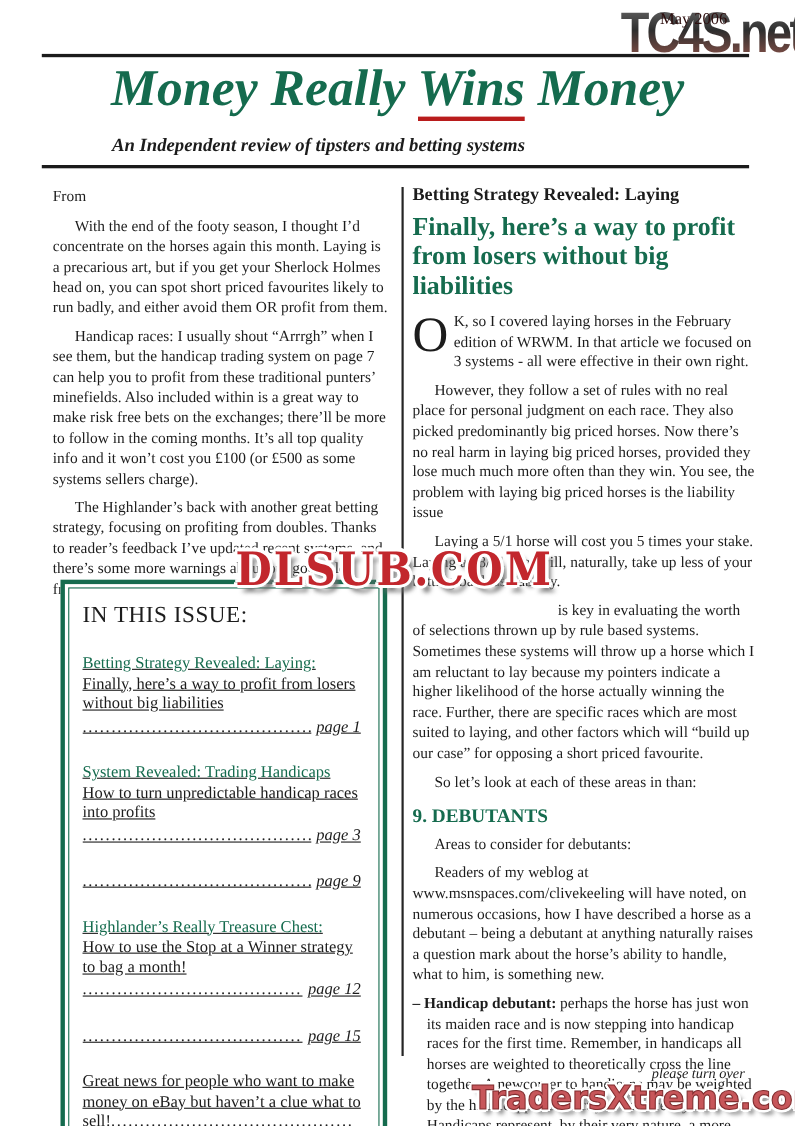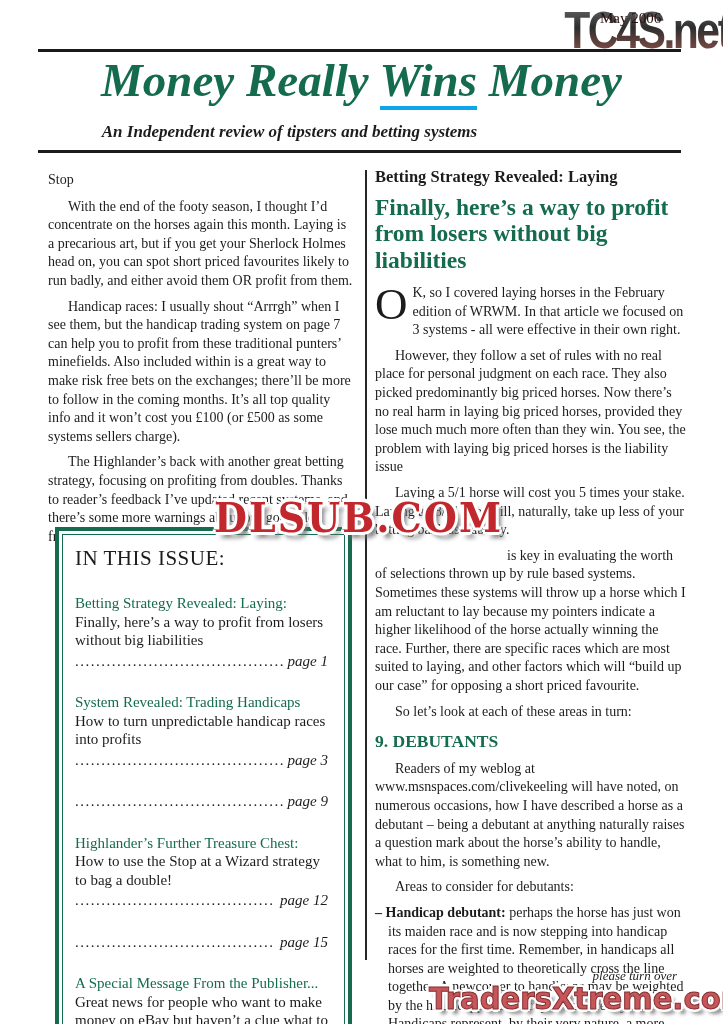--- a/index.html
+++ b/index.html
@@ -22,40 +22,40 @@
     font-size:15px; font-weight:normal; color:#2d0e0e;
   }
   .rule { position:absolute; left:38px; width:643px; height:3px; background:#1b1b1b; }
   .rule-top { top:49px; }
   .rule-mid { top:150px; }
   .masthead {
     position:absolute; top:53px; left:0; width:723px; text-align:center;
     color:#156b4e; font-style:italic; font-weight:bold; font-size:47px;
     white-space:nowrap;
   }
-  .wins { border-bottom:4px solid #0ea5e9; padding-bottom:0px; }
+  .wins { border-bottom:4px solid #b91c1c; padding-bottom:0px; }
   .subtitle {
     position:absolute; top:122px; left:0; width:579px; text-align:center;
     font-weight:bold; font-style:italic; font-size:17px; color:#1c1c1c;
   }
   
   .divider { position:absolute; left:365px; top:170px; width:2px; height:790px; background:#252525; }
   .left-col  { position:absolute; left:48px;  top:171px; width:306px; font-size:14px; line-height:18.6px; }
   .right-col { position:absolute; left:375px; top:168px; width:313px; font-size:14px; line-height:18.6px; }
   p { margin:0 0 7px 0; }
   .indent { text-indent:20px; }
   .greeting { margin-bottom:8px; }
   
   .toc {
     position:absolute; left:55px; top:527px; width:297px;
     border:4px solid #156b4e; padding:3px; background:#fff;
   }
   .toc-inner { border:1.5px solid #156b4e; padding:9px 12px 10px 12px; }
   .toc-title { font-size:21px; font-weight:normal; letter-spacing:0.5px; margin:2px 0 8px 0; }
-  .toc-item { margin-top:23px; font-size:15px; line-height:18.5px; }
+  .toc-item { margin-top:23px; font-size:15px; line-height:18.5px;text-decoration:underline; }
   .toc-t { color:#156b4e; }
   .leader { display:flex; align-items:baseline; padding-right:4px; margin-top:2px; }
   .dots { flex:1; overflow:hidden; white-space:nowrap; letter-spacing:1.5px; }
   .dots-inline { letter-spacing:1.5px; }
   .pg { font-style:italic; padding-left:5px; white-space:nowrap; }
   
   .kicker { font-size:16.5px; font-weight:bold; margin:0 0 7px 0; }
   .headline { color:#156b4e; font-weight:bold; font-size:23.5px; line-height:26.5px; margin:0 0 11px 0; }
   .dropcap { float:left; font-size:45px; line-height:35px; padding:3px 5px 0 0; }
   .hidden-start { text-indent:132px; }
@@ -90,21 +90,21 @@
 
 <div class="tc4s">TC4S.net</div>
 <div class="issue-date">May 2006</div>
 <div class="rule rule-top"></div>
 <div class="masthead"><span>Money Really </span><span class="wins">Wins</span><span> Money</span></div>
 <div class="subtitle">An Independent review of tipsters and betting systems</div>
 <div class="rule rule-mid"></div>
 <div class="divider"></div>
 
 <div class="left-col">
-  <p class="greeting">Stop</p>
+  <p class="greeting">From</p>
   <p class="indent">With the end of the footy season, I thought I’d concentrate on the horses again this month. Laying is a precarious art, but if you get your Sherlock Holmes head on, you can spot short priced favourites likely to run badly, and either avoid them OR profit from them.</p>
   <p class="indent">Handicap races: I usually shout “Arrrgh” when I see them, but the handicap trading system on page 7 can help you to profit from these traditional punters’ minefields. Also included within is a great way to make risk free bets on the exchanges; there’ll be more to follow in the coming months. It’s all top quality info and it won’t cost you £100 (or £500 as some systems sellers charge).</p>
   <p class="indent">The Highlander’s back with another great betting strategy, focusing on profiting from doubles. Thanks to reader’s feedback I’ve updated recent systems, and there’s some more warnings about our good old friends ‘the tipsters’! So let’s get cracking . . .</p>
 </div>
 
 <div class="toc">
   <div class="toc-inner">
     <div class="toc-title">IN THIS ISSUE:</div>
 
     <div class="toc-item">
@@ -126,53 +126,52 @@
     </div>
 
     <div class="toc-item">
       <div class="leader">
           <span class="dots">................................................................................</span>
           <span class="pg">page 9</span>
         </div>
     </div>
 
     <div class="toc-item">
-      <div class="toc-t">Highlander’s Further Treasure Chest:</div>
-      <div>How to use the Stop at a Wizard strategy to bag a double!</div>
+      <div class="toc-t">Highlander’s Really Treasure Chest:</div>
+      <div>How to use the Stop at a Winner strategy to bag a month!</div>
       <div class="leader">
           <span class="dots">................................................................................</span>
           <span class="pg">page 12</span>
         </div>
     </div>
 
     <div class="toc-item">
       <div class="leader">
           <span class="dots">................................................................................</span>
           <span class="pg">page 15</span>
         </div>
     </div>
 
     <div class="toc-item">
-      <div class="toc-t">A Special Message From the Publisher...</div>
       <div><span>Great news for people who want to make money on eBay but haven’t a clue what to sell!</span><span class="dots-inline">..........................................</span> <span class="pg">page 16</span></div>
     </div>
   </div>
 </div>
 
 <div class="right-col">
   <div class="kicker">Betting Strategy Revealed: Laying</div>
   <div class="headline">Finally, here’s a way to profit from losers without big liabilities</div>
   <p><span class="dropcap">O</span><span>K, so I covered laying horses in the February edition of WRWM. In that article we focused on 3 systems - all were effective in their own right.</span></p>
   <p class="indent">However, they follow a set of rules with no real place for personal judgment on each race. They also picked predominantly big priced horses. Now there’s no real harm in laying big priced horses, provided they lose much much more often than they win. You see, the problem with laying big priced horses is the liability issue</p>
   <p class="indent">Laying a 5/1 horse will cost you 5 times your stake. Laying an 8/11 shot will, naturally, take up less of your betting bank as liability.</p>
   <p class="hidden-start">is key in evaluating the worth of selections thrown up by rule based systems. Sometimes these systems will throw up a horse which I am reluctant to lay because my pointers indicate a higher likelihood of the horse actually winning the race. Further, there are specific races which are most suited to laying, and other factors which will “build up our case” for opposing a short priced favourite.</p>
-  <p class="indent">So let’s look at each of these areas in turn:</p>
+  <p class="indent">So let’s look at each of these areas in than:</p>
   <div class="section-h">9. DEBUTANTS</div>
+  <p class="indent">Areas to consider for debutants:</p>
   <p class="indent">Readers of my weblog at www.msnspaces.com/clivekeeling will have noted, on numerous occasions, how I have described a horse as a debutant – being a debutant at anything naturally raises a question mark about the horse’s ability to handle, what to him, is something new.</p>
-  <p class="indent">Areas to consider for debutants:</p>
   <div class="bullet"><span class="blead">– Handicap debutant:</span><span> perhaps the horse has just won its maiden race and is now stepping into handicap races for the first time. Remember, in handicaps all horses are weighted to theoretically cross the line together. A newcomer to handicaps may be weighted by the handicapper correctly or incorrectly. Handicaps represent, by their very nature, a more competitive environment than the horse may have been used to previously</span></div>
 
 </div>
 
 <div class="turn-over">please turn over</div>
 
 <div class="dlsub">DLSUB.COM</div>
 <div class="traders">TradersXtreme.com</div>
 
 </body></html>

